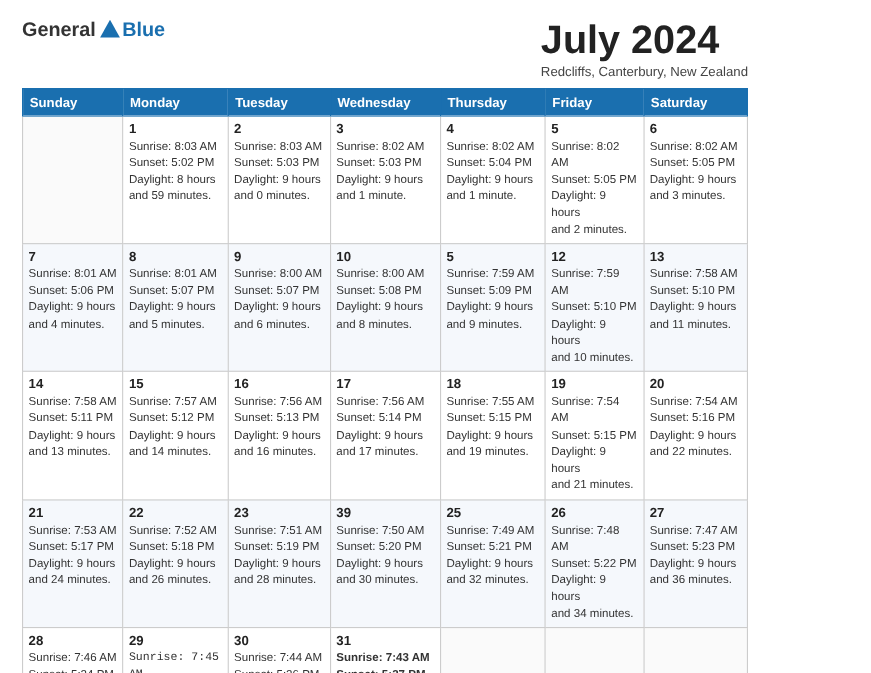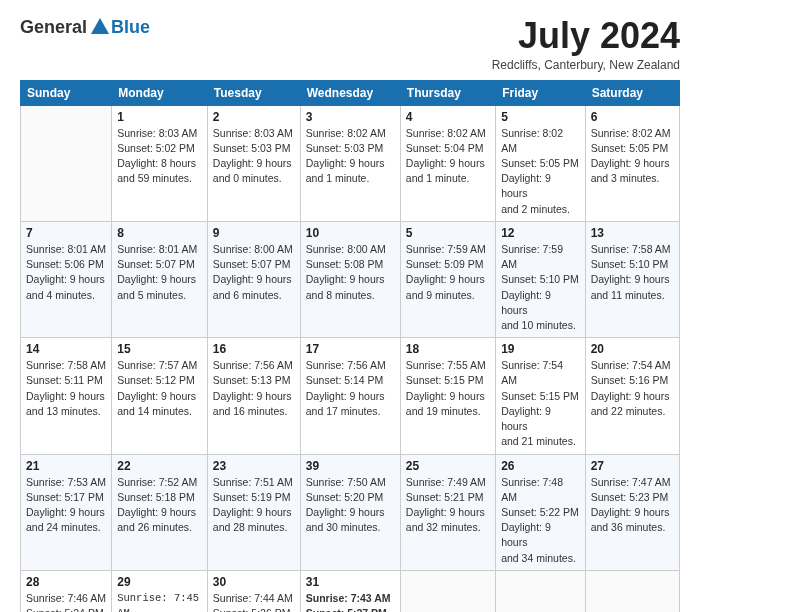--- a/index.html
+++ b/index.html
@@ -33,21 +33,21 @@
       font-size: 18px;
       font-weight: bold;
       color: #1a6faf;
     }
     .logo-icon {
       width: 22px;
       height: 22px;
       margin-left: 2px;
     }
     .title-block {
-      text-align: right;
+      text-align: left;
     }
     .month-year {
       font-size: 36px;
       font-weight: bold;
       color: #222;
       line-height: 1.1;
     }
     .location {
       font-size: 12px;
       color: #444;

